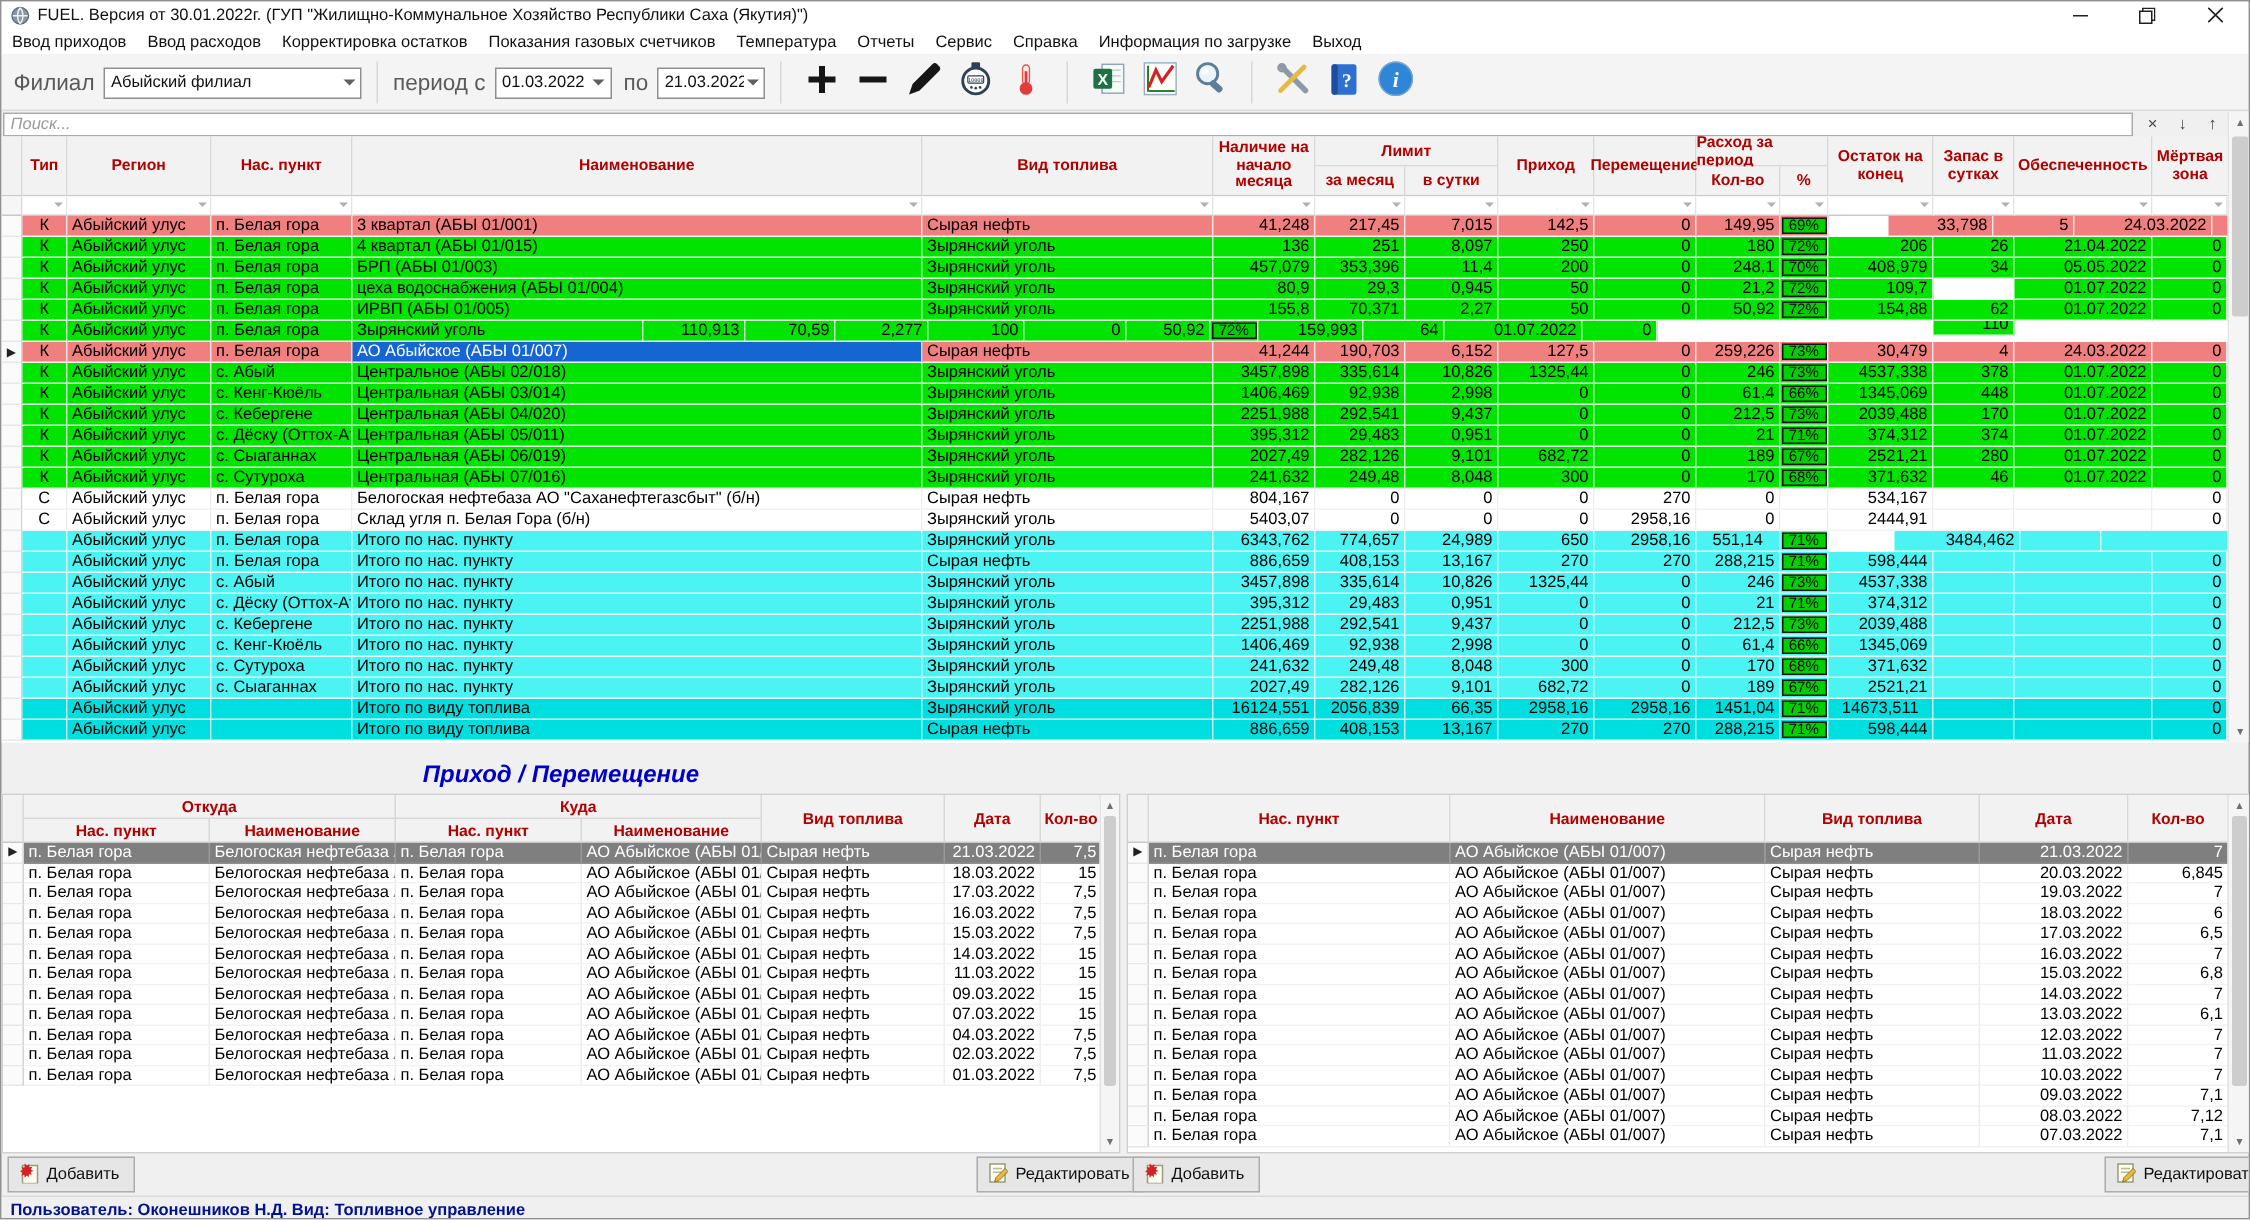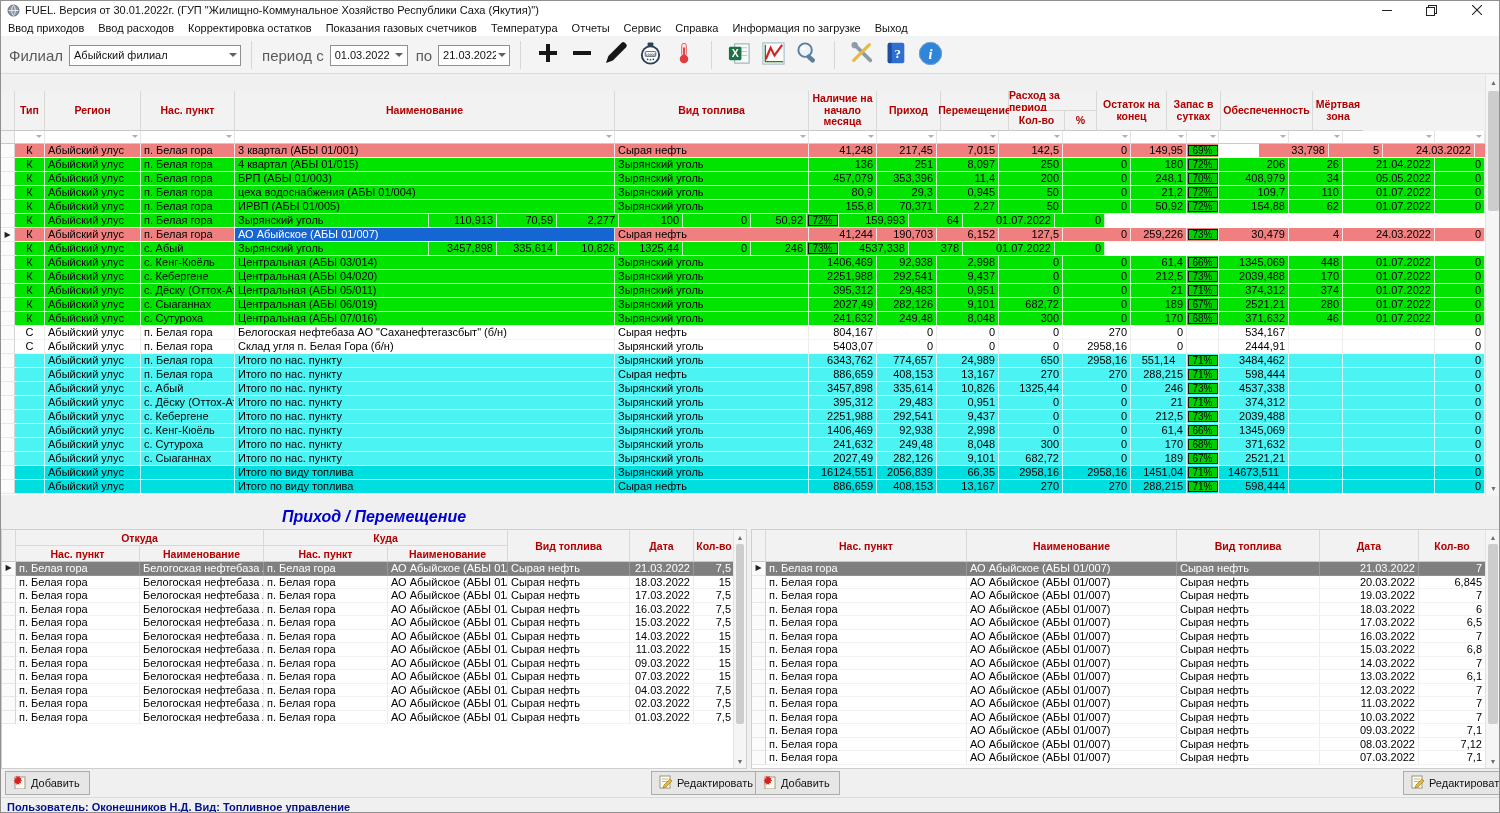--- a/index.html
+++ b/index.html
@@ -238,35 +238,54 @@
       </div>
     <div class="tbtn">
         <span><svg width="25" height="25" viewBox="0 0 26 26">
             <circle cx="13" cy="13" r="11.5" fill="#2f86d8" stroke="#1c5fa8"></circle>
             <circle cx="13" cy="13" r="11.5" fill="none" stroke="#9cc6ec" stroke-width="1" opacity="0.7"></circle>
             <text x="13" y="19" font-size="15" font-weight="bold" font-style="italic" fill="#fff" text-anchor="middle" font-family="Liberation Serif,serif">i</text>
           </svg></span>
       </div>
   </div>
 
+  <div class="searchbar">
+    <input type="text" placeholder="Поиск..." style="">
+    <div class="sbtn" style="left:1424px">
+        <span>×</span>
+      </div>
+    <div class="sbtn" style="left:1444px">
+        <span>↓</span>
+      </div>
+    <div class="sbtn" style="left:1464px">
+        <span>↑</span>
+      </div>
+  </div>
 
   <div class="vscroll" style="left:1484px;top:74px;width:16px;height:420px">
     <div class="varrow" style="top:0">▲</div>
     <div class="vthumb" style="top:16px;height:120px"></div>
     <div class="varrow" style="bottom:0">▼</div>
   </div>
 
   <div class="mheader">
     <div class="hind"></div>
     <div class="h" style="width:30px">Тип</div>
     <div class="h" style="width:96px">Регион</div>
     <div class="h" style="width:94px">Нас. пункт</div>
     <div class="h" style="width:380px">Наименование</div>
     <div class="h" style="width:194px">Вид топлива</div>
     <div class="h" style="width:68px">Наличие на начало месяца</div>
+    <div class="hgroup" style="width:122px">
+      <div class="htop">Лимит</div>
+      <div class="hrow">
+        <div class="h" style="width:60px">за месяц</div>
+        <div class="h" style="width:62px">в сутки</div>
+      </div>
+    </div>
     <div class="h" style="width:64px">Приход</div>
     <div class="h" style="width:68px">Перемещение</div>
     <div class="hgroup" style="width:88px">
       <div class="htop">Расход за период</div>
       <div class="hrow">
         <div class="h" style="width:56px">Кол-во</div>
         <div class="h" style="width:32px">%</div>
       </div>
     </div>
     <div class="h" style="width:70px">Остаток на конец</div>
@@ -392,21 +411,21 @@
         <div class="cell al" style="width: 380px;">цеха водоснабжения (АБЫ 01/004)</div>
         <div class="cell al" style="width: 194px;">Зырянский уголь</div>
         <div class="cell ar" style="width: 68px;">80,9</div>
         <div class="cell ar" style="width: 60px;">29,3</div>
         <div class="cell ar" style="width: 62px;">0,945</div>
         <div class="cell ar" style="width: 64px;">50</div>
         <div class="cell ar" style="width: 68px;">0</div>
         <div class="cell ar" style="width: 56px;">21,2</div>
         <div class="cell ac" style="width: 32px;"><span class="badge">72%</span></div>
         <div class="cell ar" style="width: 70px;">109,7</div>
-        <div class="cell ar" style="width: 54px;">110</div>
+        <div class="cell ar" style="width: 54px; margin-top: 24px;">110</div>
         <div class="cell ar" style="width: 92px;">01.07.2022</div>
         <div class="cell ar" style="width: 50px;">0</div>
       </div>
       <div class="mrow green">
         <div class="ind"></div>
         <div class="cell ac" style="width: 30px;">К</div>
         <div class="cell al" style="width: 96px;">Абыйский улус</div>
         <div class="cell al" style="width: 94px;">п. Белая гора</div>
         <div class="cell al" style="width: 380px;">ИРВП (АБЫ 01/005)</div>
         <div class="cell al" style="width: 194px;">Зырянский уголь</div>
@@ -457,20 +476,21 @@
         <div class="cell ar" style="width: 70px;">30,479</div>
         <div class="cell ar" style="width: 54px;">4</div>
         <div class="cell ar" style="width: 92px;">24.03.2022</div>
         <div class="cell ar" style="width: 50px;">0</div>
       </div>
       <div class="mrow green">
         <div class="ind"></div>
         <div class="cell ac" style="width: 30px;">К</div>
         <div class="cell al" style="width: 96px;">Абыйский улус</div>
         <div class="cell al" style="width: 94px;">с. Абый</div>
+        <div class="cell al" style="width: 380px;">Центральное (АБЫ 02/018)</div>
         <div class="cell al" style="width: 194px;">Зырянский уголь</div>
         <div class="cell ar" style="width: 68px;">3457,898</div>
         <div class="cell ar" style="width: 60px;">335,614</div>
         <div class="cell ar" style="width: 62px;">10,826</div>
         <div class="cell ar" style="width: 64px;">1325,44</div>
         <div class="cell ar" style="width: 68px;">0</div>
         <div class="cell ar" style="width: 56px;">246</div>
         <div class="cell ac" style="width: 32px;"><span class="badge">73%</span></div>
         <div class="cell ar" style="width: 70px;">4537,338</div>
         <div class="cell ar" style="width: 54px;">378</div>
@@ -617,21 +637,21 @@
         <div class="cell al" style="width: 94px;">п. Белая гора</div>
         <div class="cell al" style="width: 380px;">Итого по нас. пункту</div>
         <div class="cell al" style="width: 194px;">Зырянский уголь</div>
         <div class="cell ar" style="width: 68px;">6343,762</div>
         <div class="cell ar" style="width: 60px;">774,657</div>
         <div class="cell ar" style="width: 62px;">24,989</div>
         <div class="cell ar" style="width: 64px;">650</div>
         <div class="cell ar" style="width: 68px;">2958,16</div>
         <div class="cell ar" style="width: 56px; text-align: center;">551,14</div>
         <div class="cell ac" style="width: 32px;"><span class="badge">71%</span></div>
-        <div class="cell ar" style="width: 70px;">3484,462</div>
+        <div class="cell ar" style="width: 84px; margin-left: 44px;">3484,462</div>
         <div class="cell ar" style="width: 54px;"></div>
         <div class="cell ar" style="width: 92px;"></div>
         <div class="cell ar" style="width: 50px;">0</div>
       </div>
       <div class="mrow cyan">
         <div class="ind"></div>
         <div class="cell ac" style="width: 30px;"></div>
         <div class="cell al" style="width: 96px;">Абыйский улус</div>
         <div class="cell al" style="width: 94px;">п. Белая гора</div>
         <div class="cell al" style="width: 380px;">Итого по нас. пункту</div>

